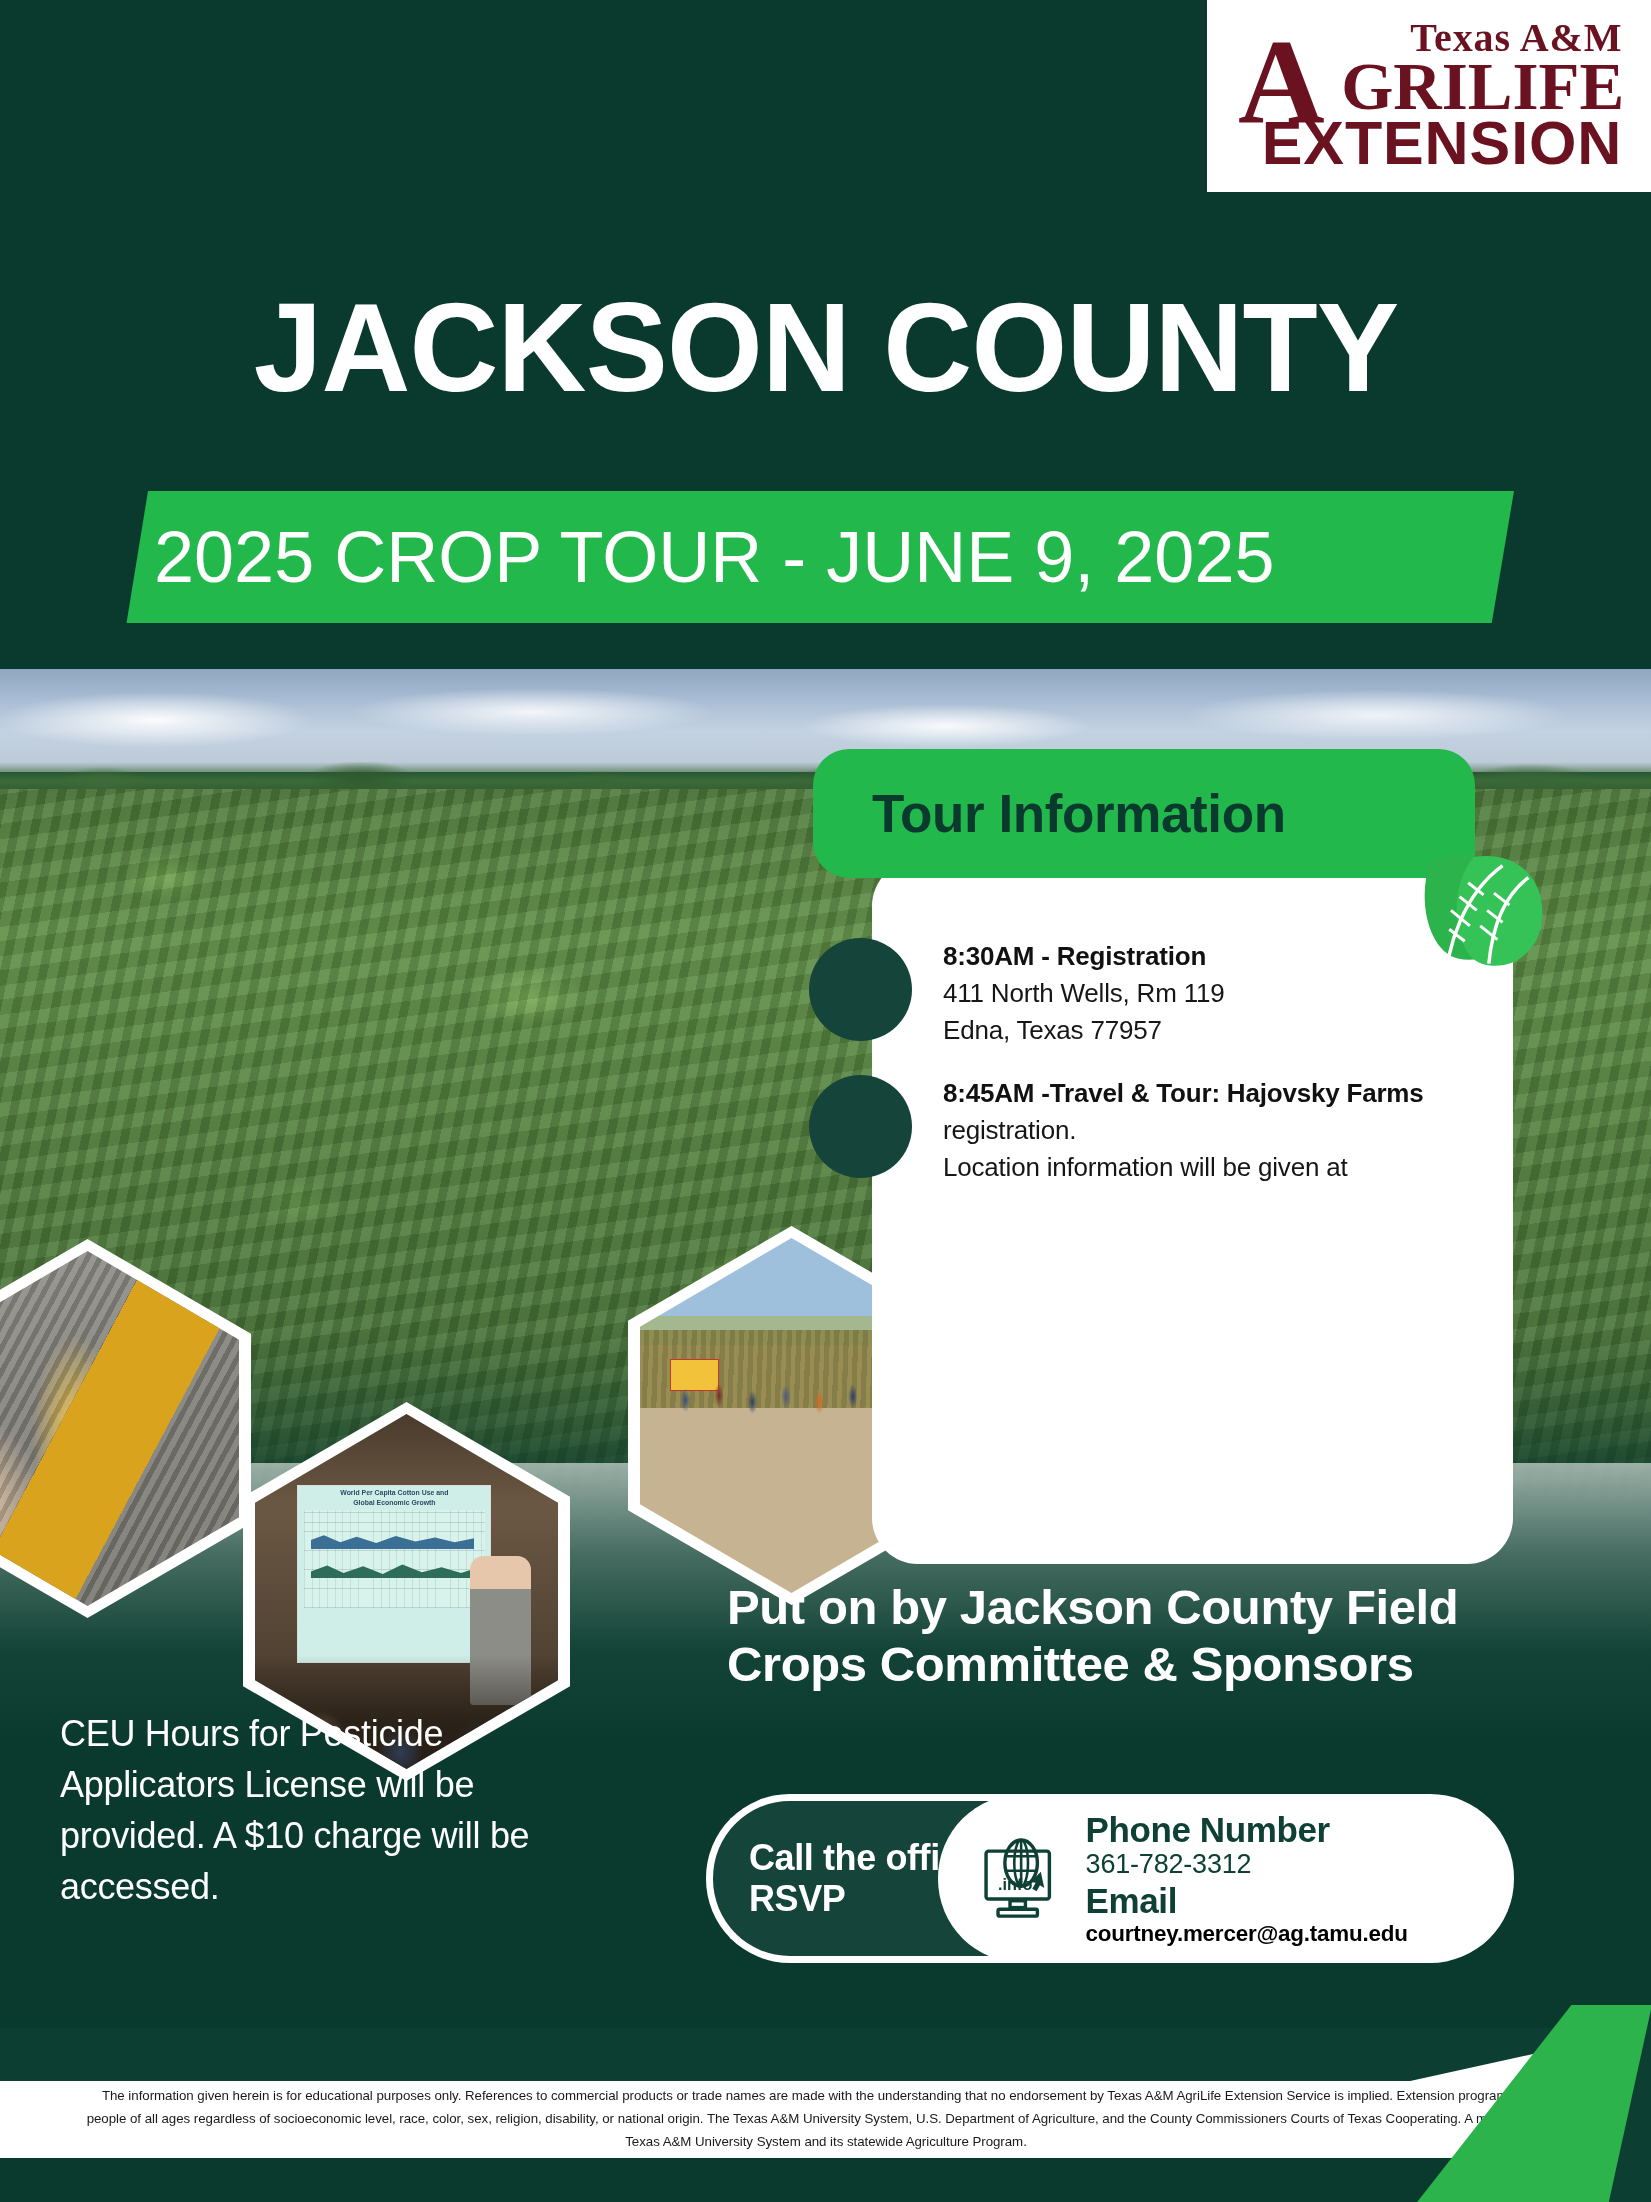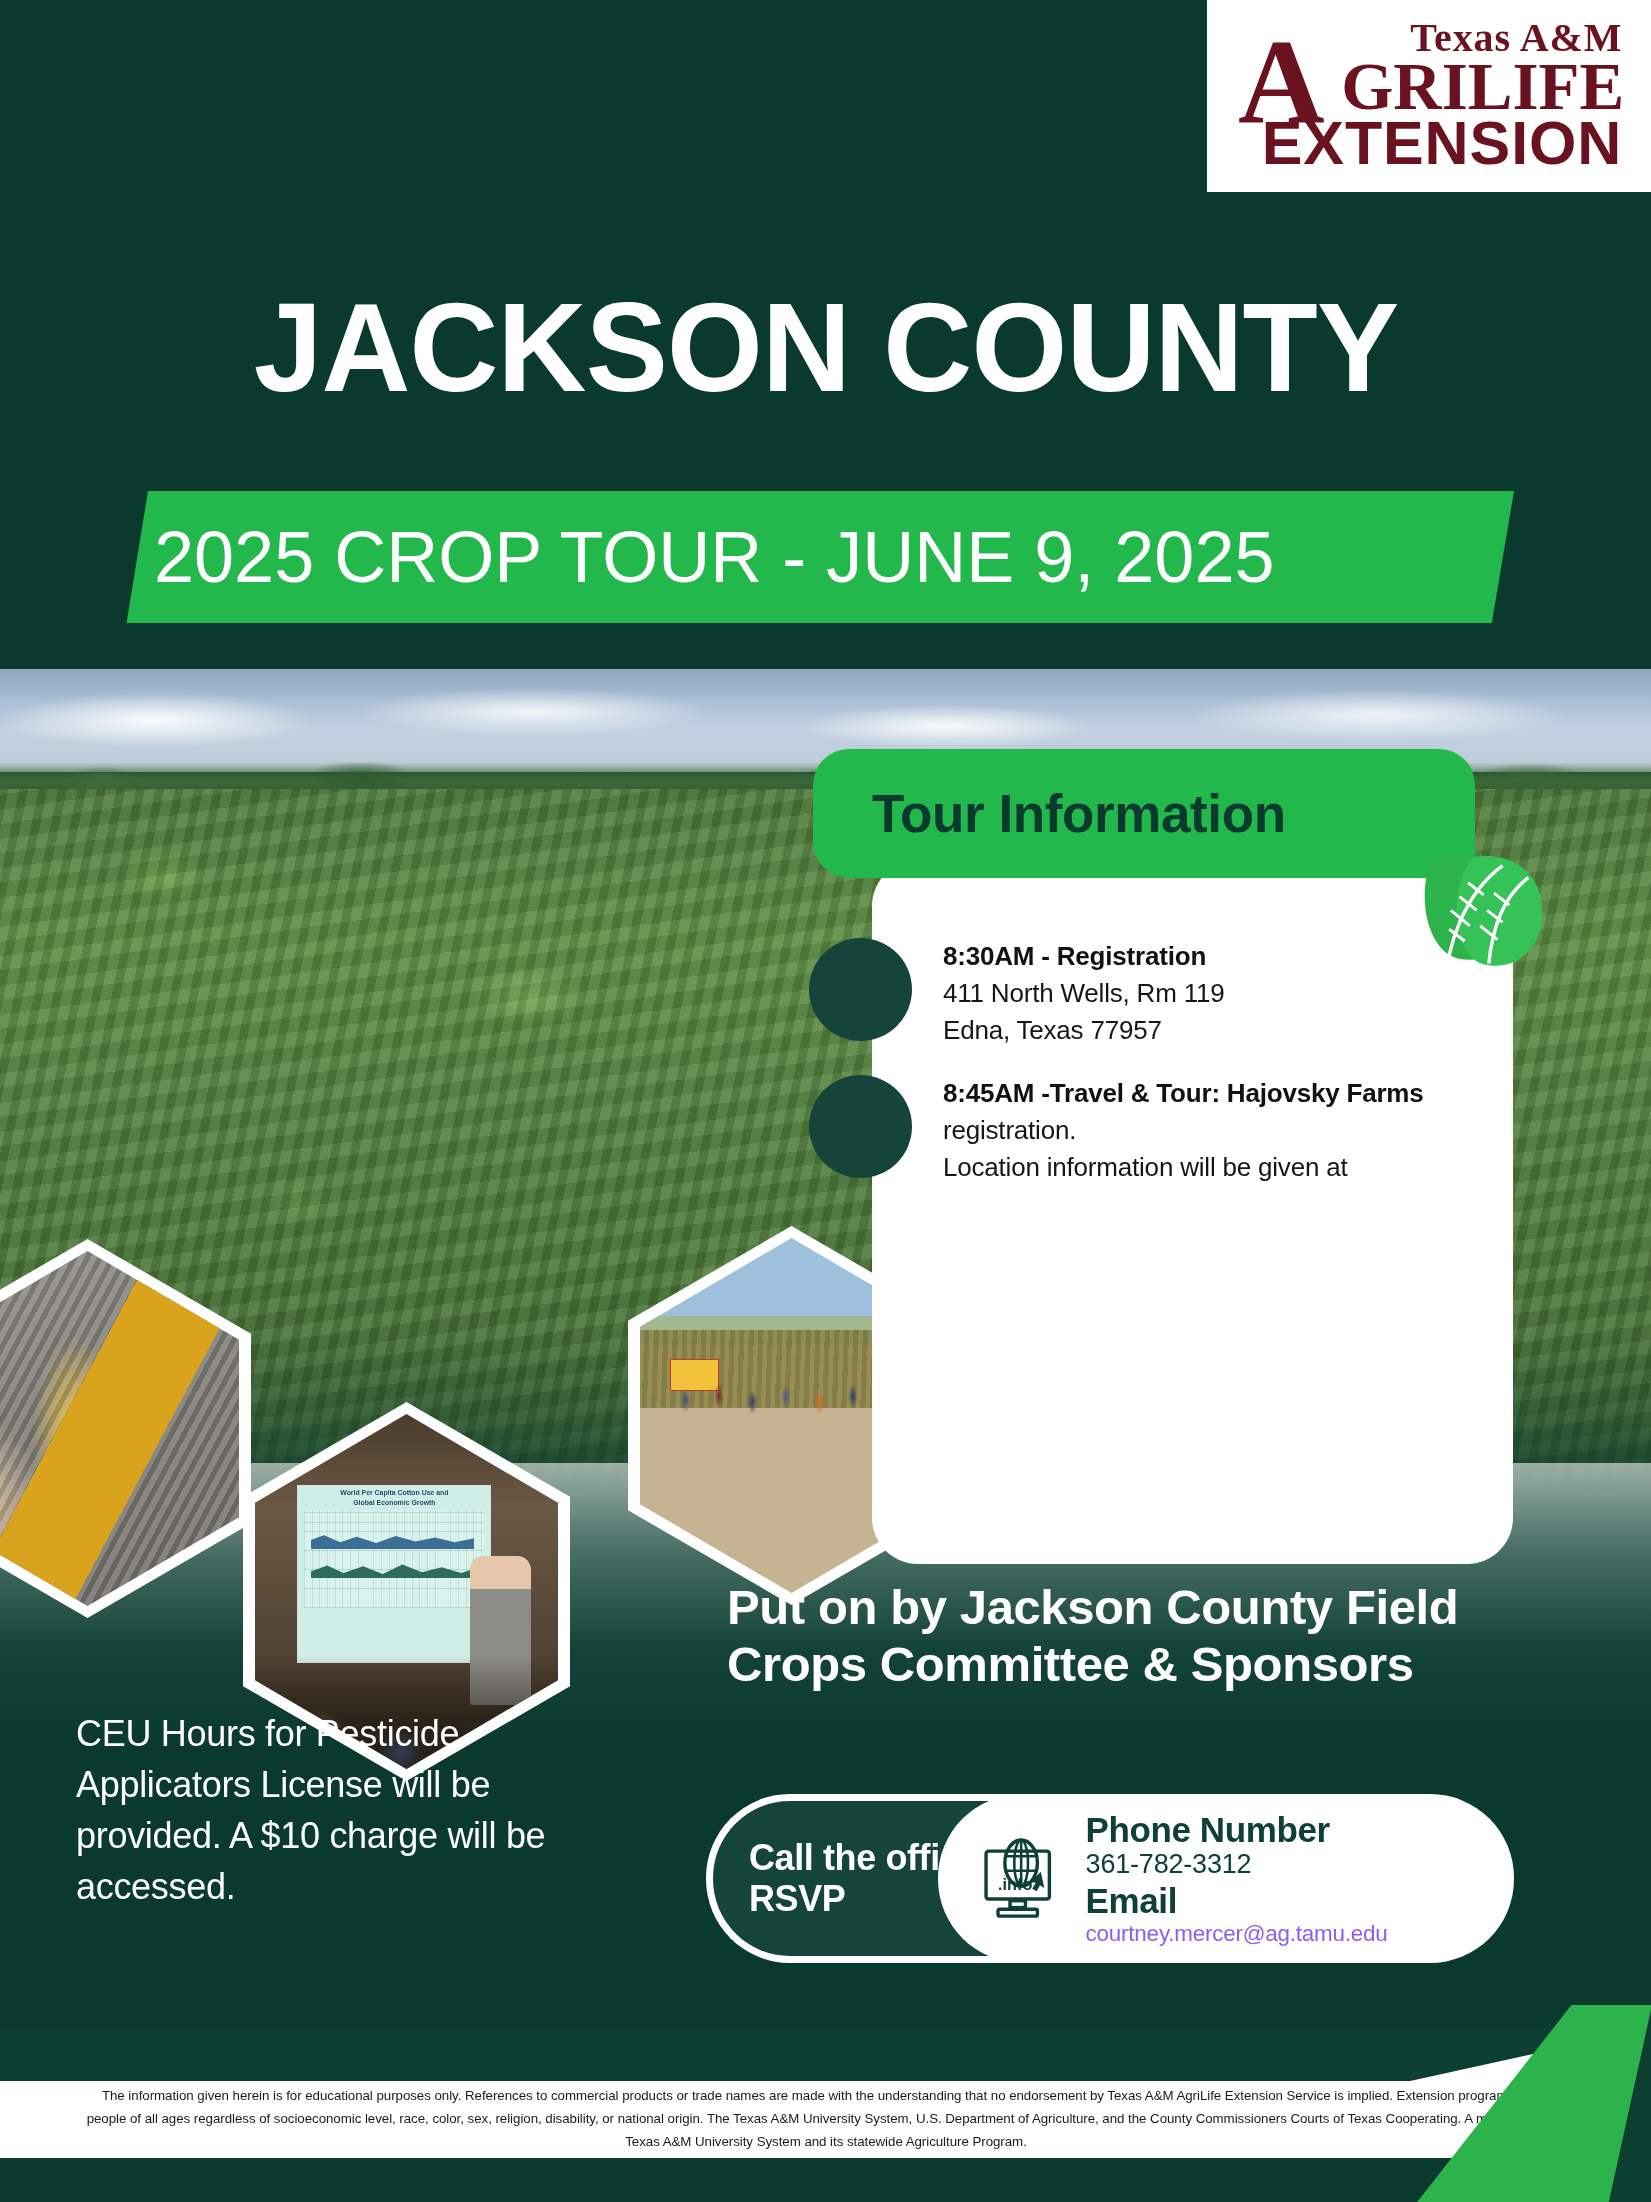--- a/index.html
+++ b/index.html
@@ -267,21 +267,21 @@
 
   
   .lower-grad {
     position: absolute; left: 0; top: 1463px; width: 1652px; height: 284px;
     background: linear-gradient(180deg, rgba(197,210,205,.75) 0%, rgba(120,150,140,.55) 32%, rgba(35,85,70,.35) 66%, rgba(10,58,46,0) 100%);
     z-index: 2;
   }
 
   
   .ceu-note {
-    position: absolute; left: 76px; top: 1708px;
+    position: absolute; left: 60px; top: 1708px;
     width: 533px; z-index: 10;
     color: #ffffff;
     font-size: 36px;
     font-weight: 400;
     line-height: 1.42;
     letter-spacing: -0.3px;
   }
 
   
   .puton {
@@ -314,21 +314,21 @@
   .contact-right {
     position: absolute; left: 232px; top: 0; width: 576px; height: 169px;
     background: #ffffff;
     border-radius: 84px;
     display: flex; align-items: center; padding-left: 41px;
   }
   .info-icon { width: 86px; height: 89px; flex: none; margin-right: 20.6px; }
   .contact-lines { line-height: 1.04; }
   .cl-h { color: #0e4035; font-size: 35px; font-weight: bold; letter-spacing: -0.4px; }
   .cl-v { color: #0e4035; font-size: 27px; font-weight: 400; letter-spacing: -0.2px; margin: 1.7px 0 5.2px; }
-  .cl-v2 { color: #8b5cf6; font-size: 22.4px; font-weight: 400; letter-spacing: -0.2px; margin-top: 2px; }
+  .cl-v2 { color: #000000; font-size: 22.4px; font-weight: 700; letter-spacing: -0.2px; margin-top: 2px; }
 
   
   .band-dark {
     position: absolute; left: 0; top: 2028px; width: 1652px; height: 53px;
     background: #0d3e32; z-index: 11;
   }
   .band-dark-cut {
     position: absolute; left: 1342px; top: 2028px; width: 310px; height: 53px;
     background: #ffffff; z-index: 12;
     clip-path: polygon(100% 0, 100% 100%, 22% 100%);

